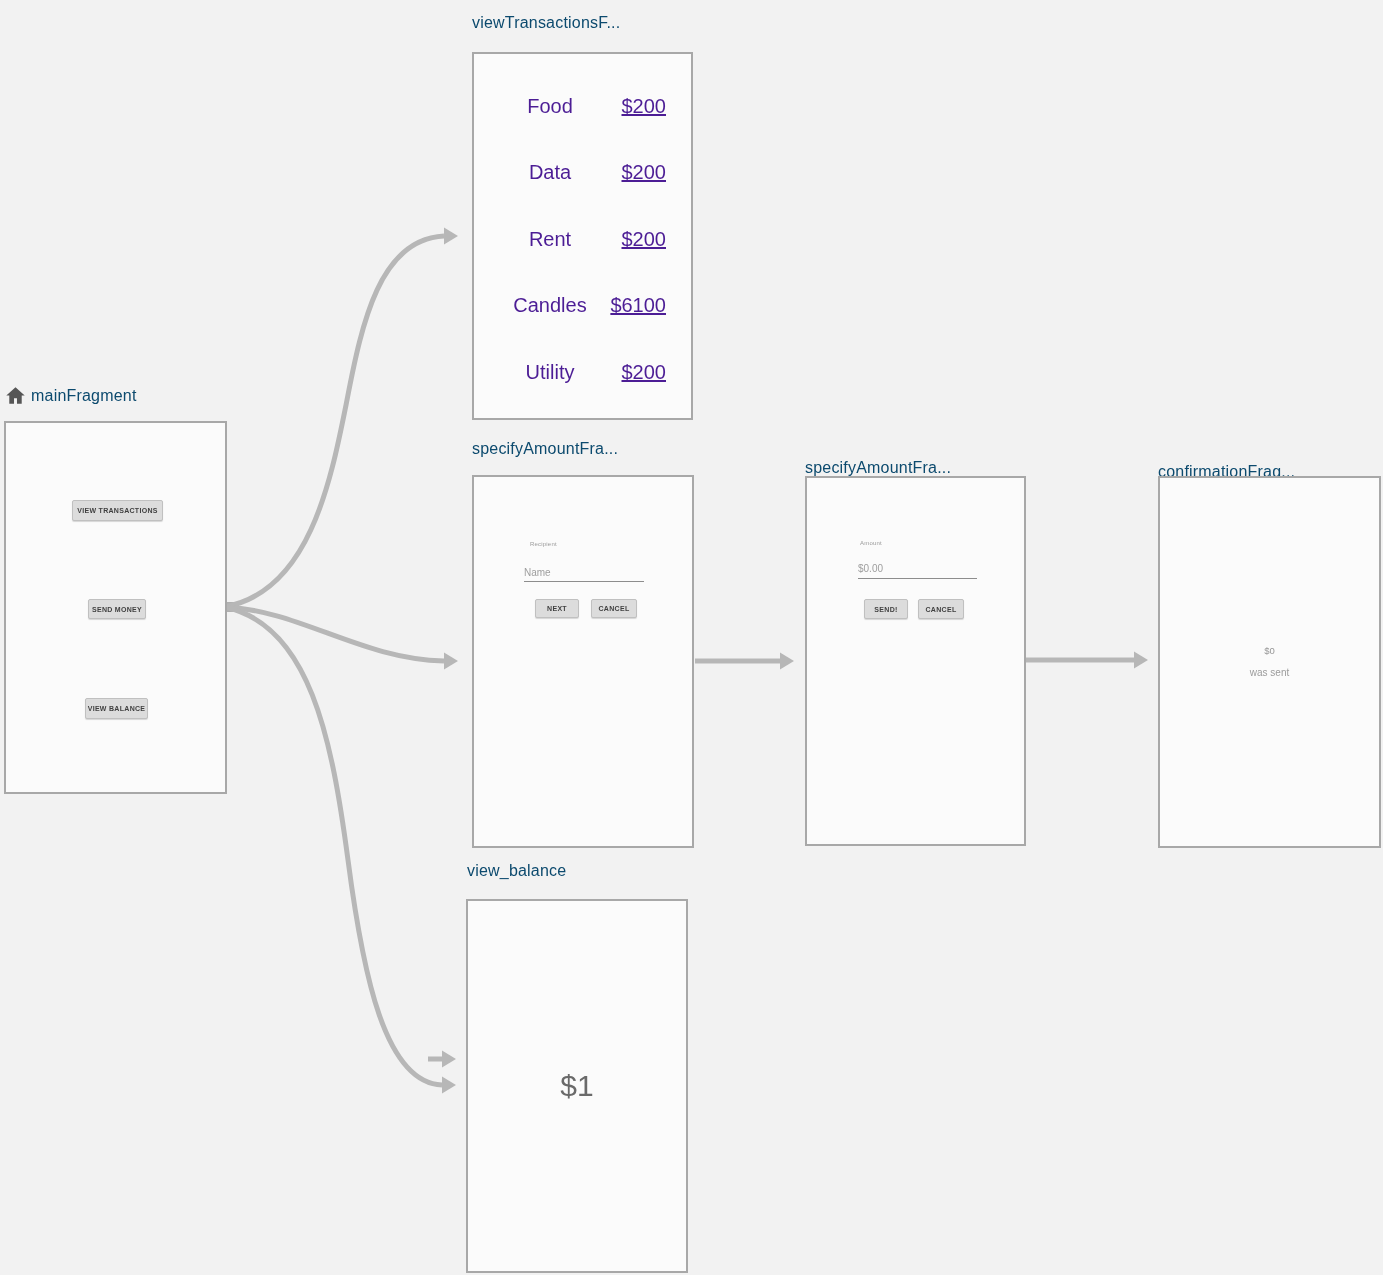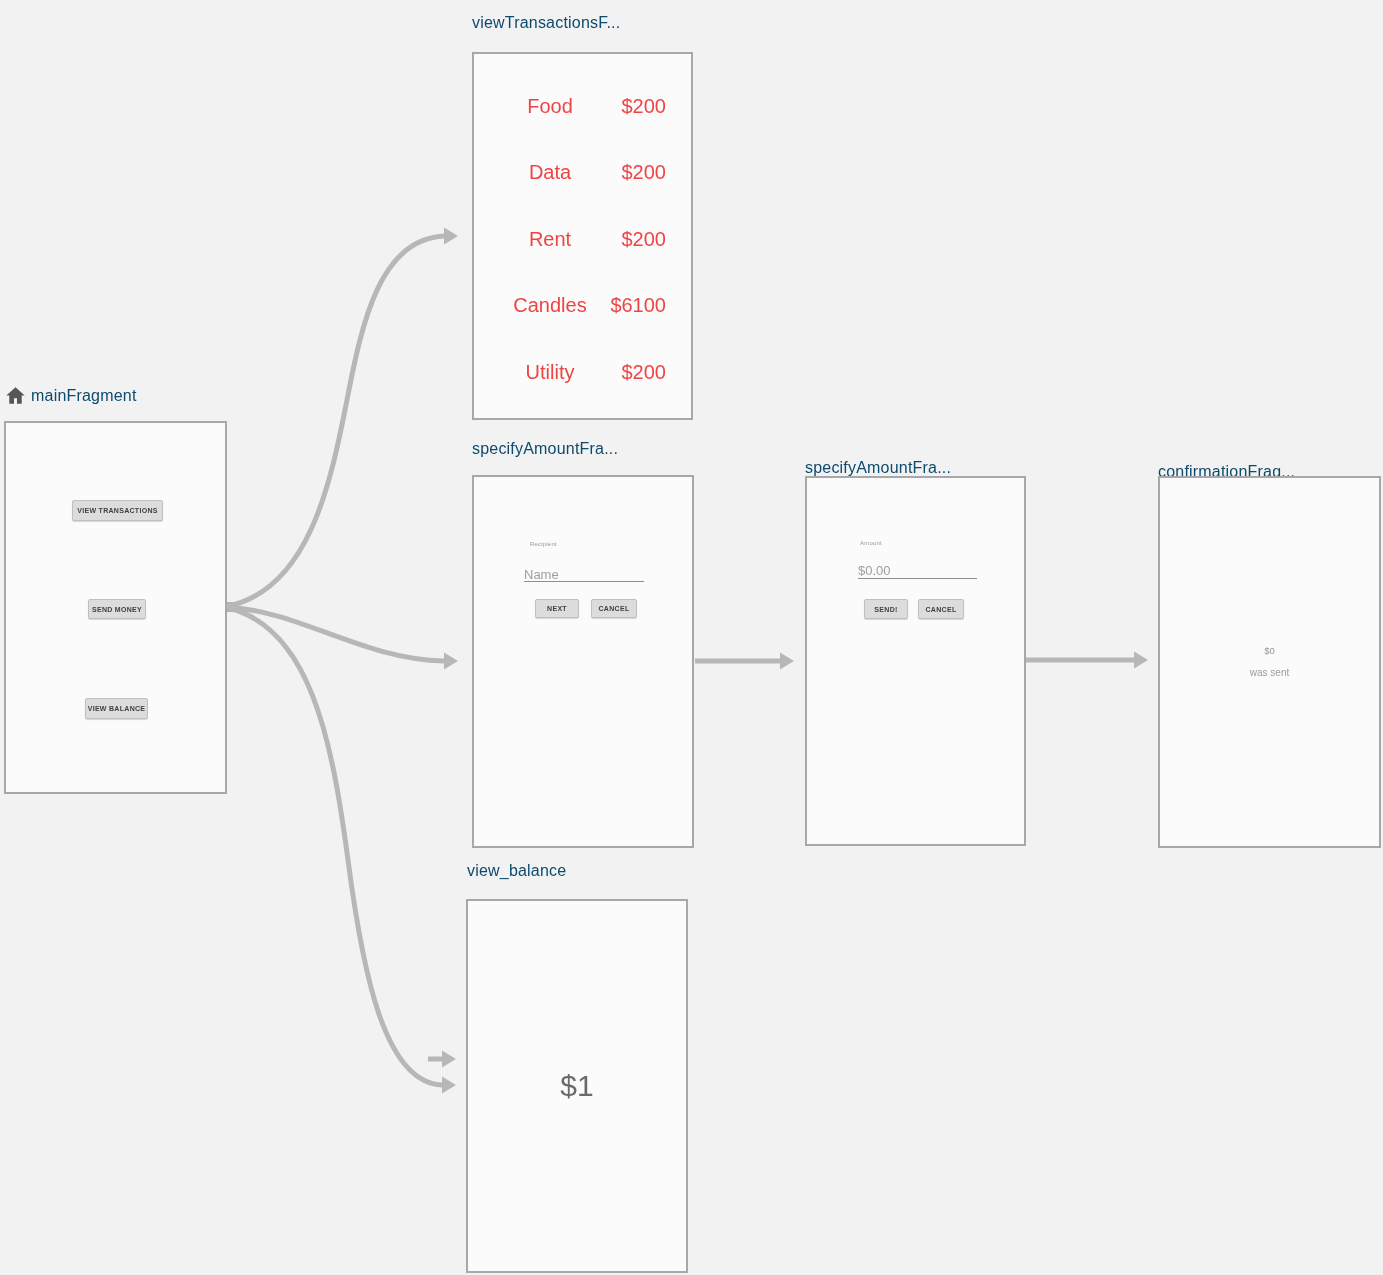--- a/index.html
+++ b/index.html
@@ -18,25 +18,25 @@
     position:absolute; z-index:2; background:#fbfbfb;
     border:2px solid #a8a8a8;
   }
   .mini-btn {
     position:absolute; background:#dcdcdc; border:1px solid #c0c0c0;
     border-radius:2px; box-shadow:0 1px 1px rgba(0,0,0,0.15);
     display:flex; align-items:center; justify-content:center;
     font-size:7px; font-weight:bold; color:#3f3f3f; letter-spacing:0.3px;
     white-space:nowrap;
   }
-  .txn-row { position:absolute; left:0; width:100%; height:24px; line-height:24px; font-size:20px; color:#ef4444; }
+  .txn-row { position:absolute; left:0; width:100%; height:24px; line-height:24px; font-size:20px; color:#4c1d95; }
   .txn-name { position:absolute; left:76px; transform:translateX(-50%); }
-  .txn-amount { position:absolute; right:25px; }
+  .txn-amount { position:absolute; right:25px;text-decoration:underline; }
   .field-label { position:absolute; font-size:6px; color:#9b9b9b; letter-spacing:0.2px; }
-  .field-placeholder { position:absolute; font-size:13px; color:#9e9e9e; }
+  .field-placeholder { position:absolute; font-size:10px; color:#9e9e9e; }
   .field-underline { position:absolute; height:0; border-bottom:1px solid #8d8d8d; }
   .confirm-amount { position:absolute; width:100%; text-align:center; font-size:9.5px; color:#969696; }
   .confirm-msg { position:absolute; width:100%; text-align:center; font-size:10px; color:#9b9b9b; }
   .balance-value { position:absolute; width:100%; text-align:center; font-size:30px; color:#6a6a6a; }
   .home-svg { width:21px; height:21px; flex:0 0 auto; }
 </style>
 </head>
 <body>
 
 <div id="canvas">

